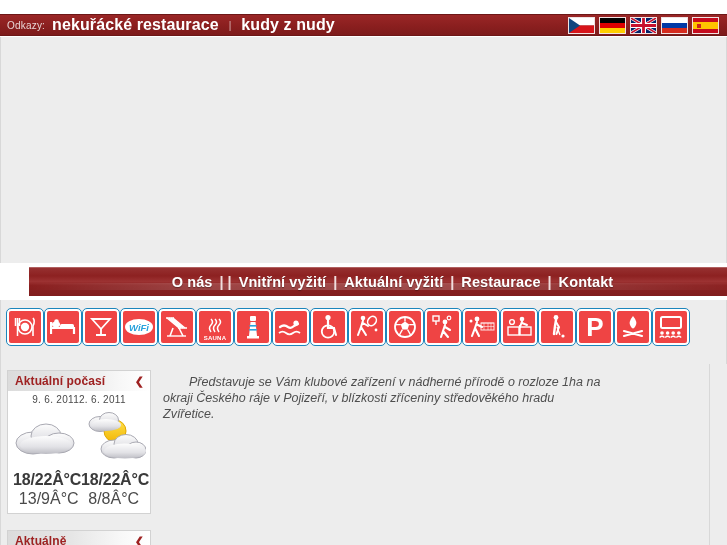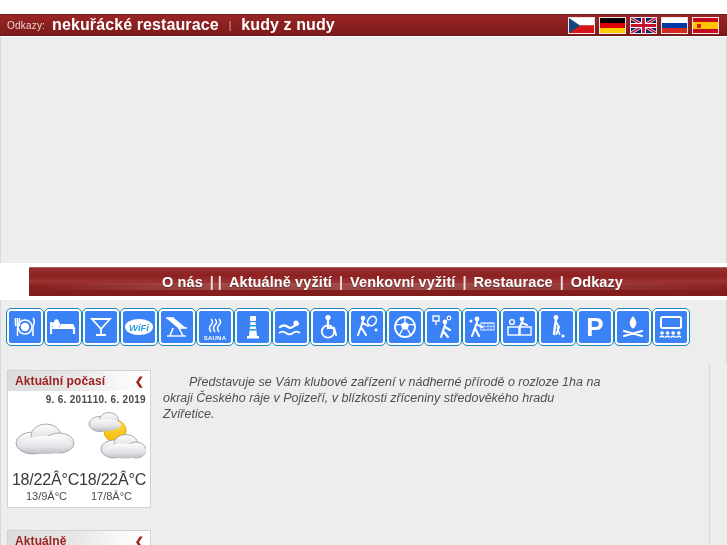--- a/index.html
+++ b/index.html
@@ -156,21 +156,21 @@
     display: flex;
     align-items: flex-start;
     padding: 9px 0 0 6px;
     gap: 2px;
   }
   .amenity {
     width: 36px;
     height: 36px;
     flex: 0 0 36px;
     border-radius: 4px;
-    background: #3b82f6;
+    background: #ef4444;
     border: 2px solid #ffffff;
     outline: 1px solid #1c86bc;
     box-sizing: border-box;
     display: flex;
     align-items: center;
     justify-content: center;
     cursor: pointer;
     position: relative;
   }
   .amenity svg { display: block; }
@@ -243,57 +243,57 @@
     font-weight: bold;
     line-height: 1;
     cursor: pointer;
   }
   .weather-body {
     padding: 3px 0 5px 0;
     background: #ffffff;
   }
   .weather-dates {
     display: flex;
-    justify-content: flex-end;
+    justify-content: center;
     padding: 0 4px;
-    font-weight: bold;
   }
   .weather-date {
     font-size: 10px;
     color: #4a4a4a;
     font-family: "Liberation Sans", sans-serif;
     letter-spacing: .3px;
     white-space: nowrap;
   }
   .weather-icons {
     display: flex;
     justify-content: space-around;
     align-items: center;
     height: 66px;
     padding: 0 2px;
   }
   .weather-icon { width: 64px; height: 58px; }
   .weather-temps-main {
     display: flex;
-    justify-content: center;
-    padding: 0 18px;
+    justify-content: flex-end;
+    padding: 0 1px;
+    font-weight: bold;
   }
   .temp-main {
     font-size: 16px;
     color: #3a3a3a;
     white-space: nowrap;
     letter-spacing: -.2px;
   }
   .weather-temps-sub {
     display: flex;
     justify-content: space-around;
     padding: 1px 6px 0 6px;
   }
   .temp-sub {
-    font-size: 11px;
+    font-size: 16px;
     color: #4a4a4a;
     white-space: nowrap;
   }
 
   
   .article {
     position: absolute;
     left: 162px;
     top: 10px;
     width: 440px;
@@ -365,27 +365,27 @@
   </div>
 </div>
 
 <div class="banner"></div>
 
 <nav class="navbar">
   <div class="nav-inner">
     <a class="nav-item" href="#">O nás</a>
     <span class="nav-sep">|</span>
     <span class="nav-sep">|</span>
-    <a class="nav-item" href="#">Aktuálně vyžití</a>
+    <a class="nav-item" href="#">Vnitřní vyžití</a>
     <span class="nav-sep">|</span>
-    <a class="nav-item" href="#">Venkovní vyžití</a>
+    <a class="nav-item" href="#">Aktuální vyžití</a>
     <span class="nav-sep">|</span>
     <a class="nav-item" href="#">Restaurace</a>
     <span class="nav-sep">|</span>
-    <a class="nav-item" href="#">Odkazy</a>
+    <a class="nav-item" href="#">Kontakt</a>
   </div>
 </nav>
 
 <div class="iconbar">
 
   <span class="amenity">
     <svg width="26" height="24" viewBox="0 0 26 24">
       <circle cx="13" cy="12" r="7" fill="none" stroke="#fff" stroke-width="1.6"></circle>
       <circle cx="13" cy="12" r="4.2" fill="#fff"></circle>
       <path d="M3.5 3 V11 M5.5 3 V11 M7.5 3 V11 M5.5 11 V21" stroke="#fff" stroke-width="1.5" fill="none"></path>
@@ -550,21 +550,21 @@
 
     <div class="widget">
       <div class="widget-head">
         <span class="widget-title">Aktuální počasí</span>
         <span class="widget-toggle">❮</span>
       </div>
       <div class="weather-body">
 
         <div class="weather-dates">
           <span class="weather-date">9. 6. 2011</span>
-          <span class="weather-date">10. 6. 2019</span>
+          <span class="weather-date">2. 6. 2011</span>
         </div>
 
         <div class="weather-icons">
           <span class="weather-icon">
             <svg width="64" height="58" viewBox="0 0 64 58">
               <defs>
                 <linearGradient id="cl1" x1="0" y1="0" x2="0" y2="1">
                   <stop offset="0%" stop-color="#fdfdfd"></stop>
                   <stop offset="60%" stop-color="#e2e2e6"></stop>
                   <stop offset="100%" stop-color="#bdbdc4"></stop>
@@ -607,21 +607,21 @@
           </span>
         </div>
 
         <div class="weather-temps-main">
           <span class="temp-main">18/22Â°C</span>
           <span class="temp-main">18/22Â°C</span>
         </div>
 
         <div class="weather-temps-sub">
           <span class="temp-sub">13/9Â°C</span>
-          <span class="temp-sub">17/8Â°C</span>
+          <span class="temp-sub">8/8Â°C</span>
         </div>
 
       </div>
     </div>
 
   </div>
 
   <div class="aktualne-clip">
     <div class="widget" style="margin-bottom:0">
       <div class="widget-head">

